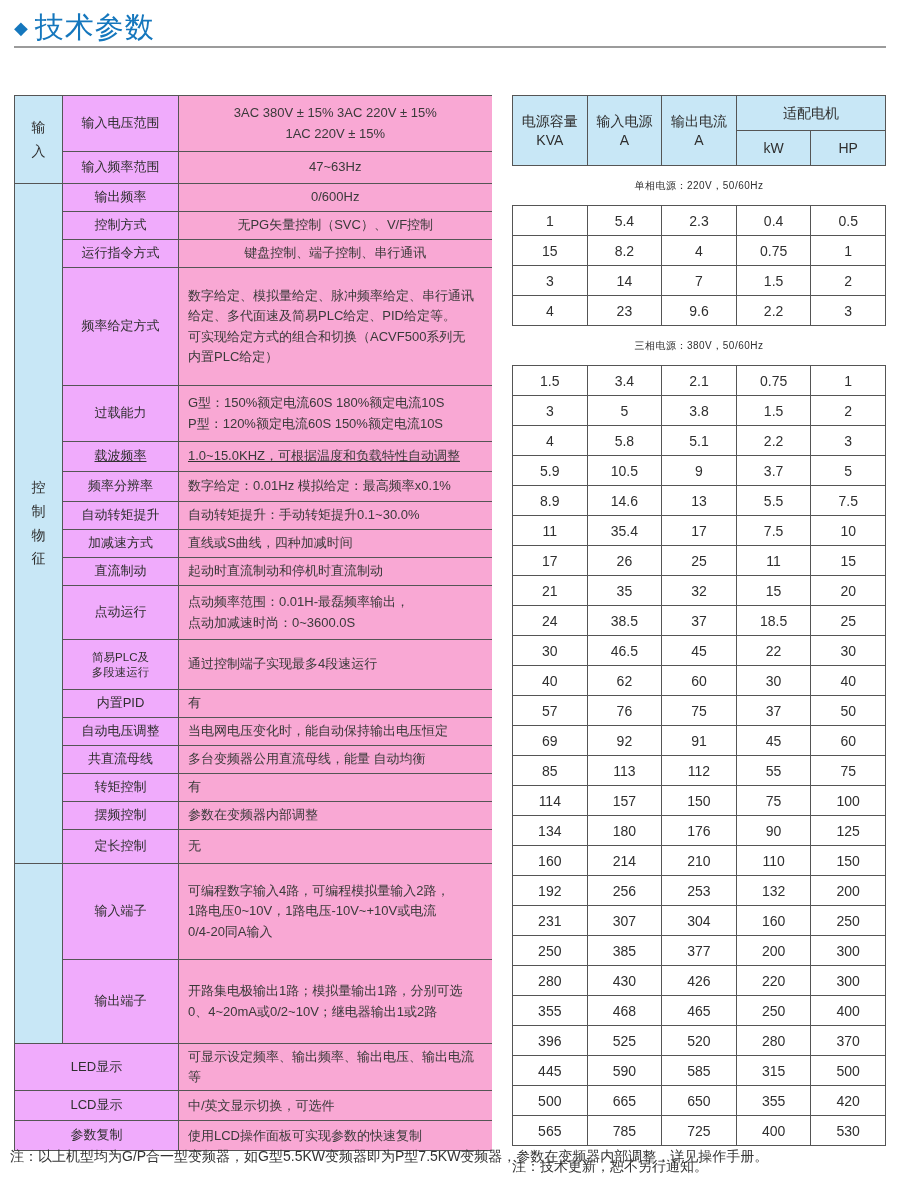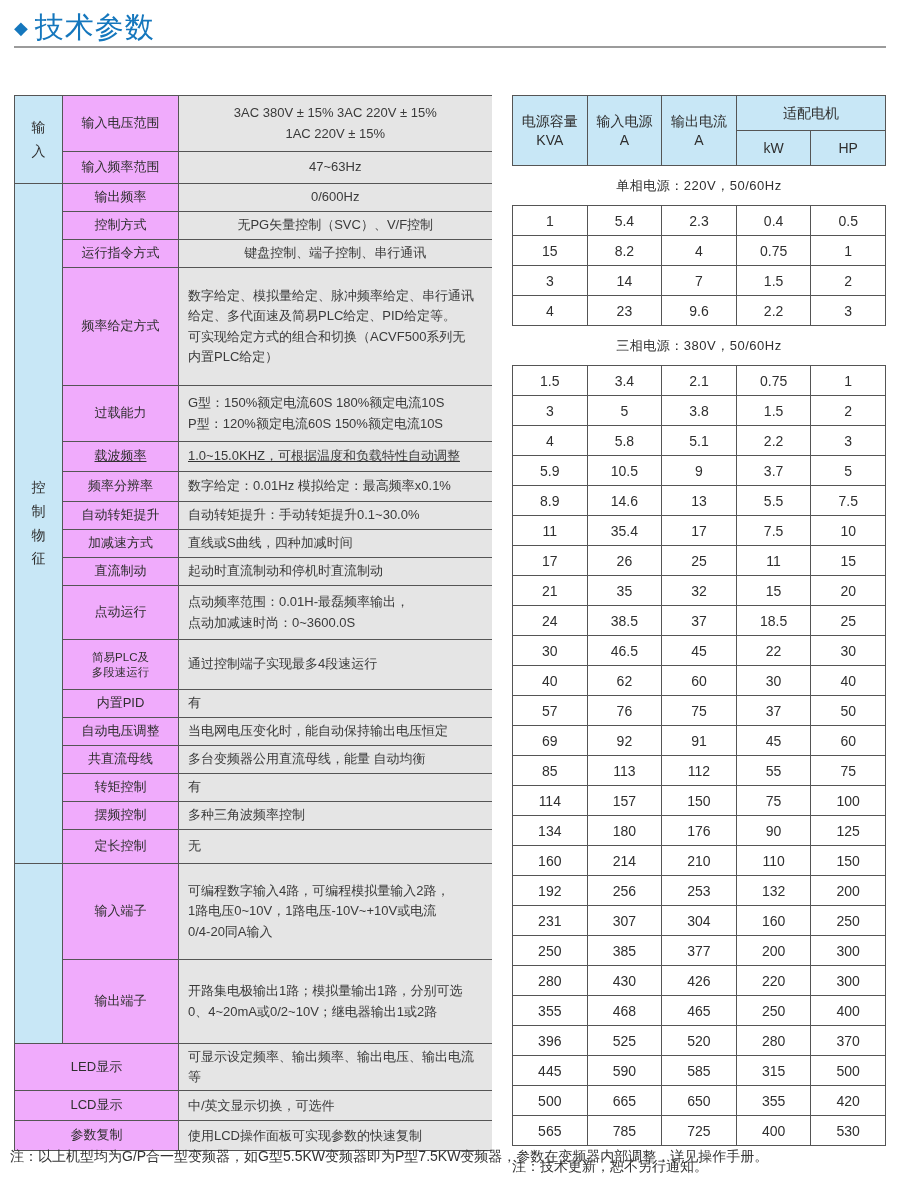--- a/index.html
+++ b/index.html
@@ -28,39 +28,39 @@
   table.spec td.group-cell {
     background:#c8e7f6; text-align:center; white-space:pre-line;
     font-size:14px; line-height:1.7; color:#2f2f2f;
   }
   table.spec td.label-cell {
     background:#f0abfc; text-align:center; font-size:13px; color:#2f2f2f;
     white-space:pre-line; line-height:1.3; padding:2px 2px;
   }
   table.spec td.label-small { font-size:11.5px; }
   table.spec td.value-cell {
-    background:#e5e5e5; font-size:13px; color:#3a3a3a; padding:3px 9px;
+    background:#f9a8d4; font-size:13px; color:#3a3a3a; padding:3px 9px;
     line-height:1.55; white-space:pre-line; border-right:none; text-align:left;
   }
   table.spec td.value-center { text-align:center; }
 
   
   .right-col { position:absolute; left:512px; top:95px; width:374px; }
   table.ratings { width:374px; border-collapse:collapse; table-layout:fixed; }
   table.ratings th, table.ratings td {
     border:1px solid #555; text-align:center; vertical-align:middle;
     color:#2f2f2f; font-weight:normal;
   }
   table.ratings th {
     background:#c8e7f6; font-size:14px; white-space:pre-line;
     line-height:1.35; height:30px; padding:2px 0;
   }
   table.ratings td { font-size:14px; height:27px; background:#fff; }
   table.ratings td.section-title {
-    border-left:none; border-right:none; font-size:13px; height:37px;
+    border-left:none; border-right:none; font-size:10px; height:37px;
     letter-spacing:0.5px;
   }
   .ratings-note { margin-top:12px; font-size:14px; color:#333; }
 
   
   .footer-note {
     position:absolute; left:10px; top:1148px; width:888px;
     font-size:14px; color:#333; white-space:nowrap;
   }
 </style>
@@ -164,21 +164,21 @@
         <tr style="height: 28px;">
           <td class="label-cell">共直流母线</td>
           <td class="value-cell">多台变频器公用直流母线，能量 自动均衡</td>
         </tr>
         <tr style="height: 28px;">
           <td class="label-cell">转矩控制</td>
           <td class="value-cell">有</td>
         </tr>
         <tr style="height: 28px;">
           <td class="label-cell">摆频控制</td>
-          <td class="value-cell">多种三角波频率控制</td>
+          <td class="value-cell">参数在变频器内部调整</td>
         </tr>
         <tr style="height: 34px;">
           <td class="label-cell">定长控制</td>
           <td class="value-cell">无</td>
         </tr>
         <tr style="height: 96px;">
           <td class="group-cell" rowspan="2"></td>
           <td class="label-cell">输入端子</td>
           <td class="value-cell">可编程数字输入4路，可编程模拟量输入2路，
 1路电压0~10V，1路电压-10V~+10V或电流

